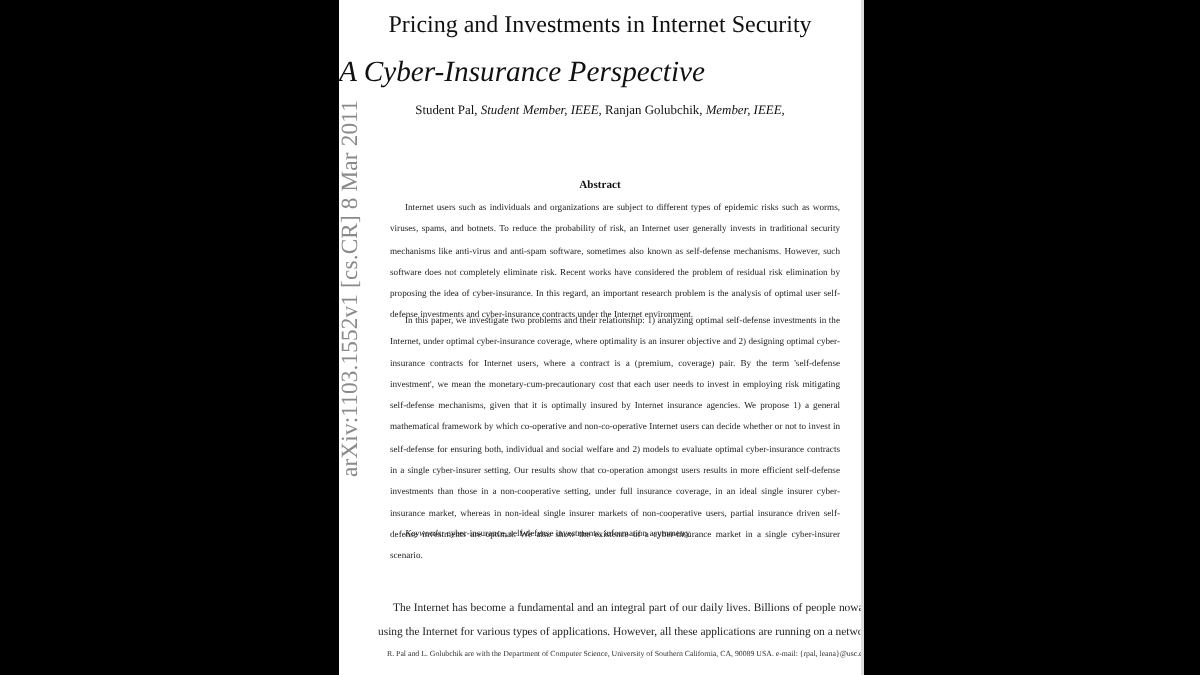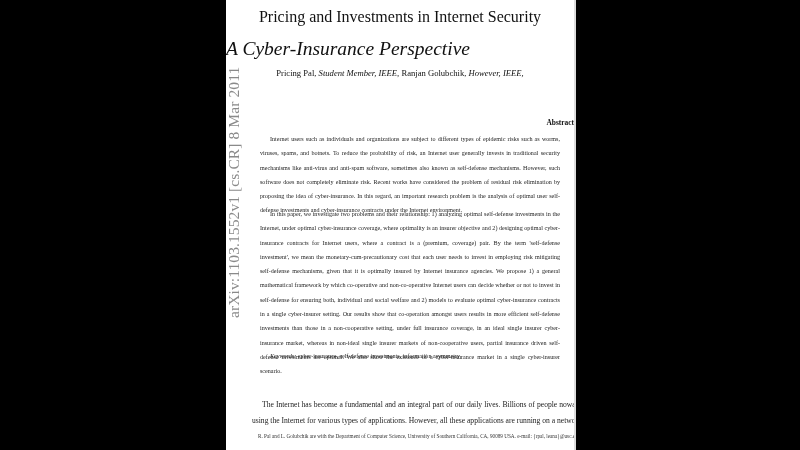--- a/index.html
+++ b/index.html
@@ -26,21 +26,21 @@
   .subtitle {
     position:absolute; left:0; width:100%; top:38px; 
     font-size:19.5px; font-style:italic; color:#111;
   }
   .authors {
     position:absolute; left:0; width:100%; top:68px; text-align:center;
     font-size:8.6px; color:#111;
   }
   .authors i { }
   .abstract-head {
-    position:absolute; left:0; width:100%; top:118px; text-align:right;
+    position:absolute; left:0; width:100%; top:118px; text-align:center;
     font-size:7.4px; font-weight:bold; color:#111;
   }
   .para {
     position:absolute; left:34px; width:300px;
     font-size:6.1px; line-height:14.3px; color:#222;
     text-align:justify; text-indent:10px;
   }
   .p1 { top:132px; }
   .p2 { top:207px; }
   .kw { position:absolute; left:44px; top:353px; font-size:6.1px; color:#222; white-space:nowrap; }
@@ -62,24 +62,24 @@
     position:absolute; left:574px; top:0; width:2px; height:450px; background:#ddd;
   }
 </style>
 </head>
 <body>
 
 <div class="page">
   <div class="title">Pricing and Investments in Internet Security</div>
   <div class="subtitle">A Cyber-Insurance Perspective</div>
   <div class="authors">
-    <span>Pricing Pal,</span>
+    <span>Student Pal,</span>
     <i>Student Member, IEEE,</i>
     <span>Ranjan Golubchik,</span>
-    <i>However, IEEE,</i>
+    <i>Member, IEEE,</i>
   </div>
   <div class="abstract-head">Abstract</div>
   <div class="para p1">Internet users such as individuals and organizations are subject to different types of epidemic risks such as worms, viruses, spams, and botnets. To reduce the probability of risk, an Internet user generally invests in traditional security mechanisms like anti-virus and anti-spam software, sometimes also known as self-defense mechanisms. However, such software does not completely eliminate risk. Recent works have considered the problem of residual risk elimination by proposing the idea of cyber-insurance. In this regard, an important research problem is the analysis of optimal user self-defense investments and cyber-insurance contracts under the Internet environment.</div>
   <div class="para p2">In this paper, we investigate two problems and their relationship: 1) analyzing optimal self-defense investments in the Internet, under optimal cyber-insurance coverage, where optimality is an insurer objective and 2) designing optimal cyber-insurance contracts for Internet users, where a contract is a (premium, coverage) pair. By the term 'self-defense investment', we mean the monetary-cum-precautionary cost that each user needs to invest in employing risk mitigating self-defense mechanisms, given that it is optimally insured by Internet insurance agencies. We propose 1) a general mathematical framework by which co-operative and non-co-operative Internet users can decide whether or not to invest in self-defense for ensuring both, individual and social welfare and 2) models to evaluate optimal cyber-insurance contracts in a single cyber-insurer setting. Our results show that co-operation amongst users results in more efficient self-defense investments than those in a non-cooperative setting, under full insurance coverage, in an ideal single insurer cyber-insurance market, whereas in non-ideal single insurer markets of non-cooperative users, partial insurance driven self-defense investments are optimal. We also show the existence of a cyber-insurance market in a single cyber-insurer scenario.</div>
   <div class="kw">
     <i>Keywords:</i>
     <span>cyber-insurance, self-defense investments, information asymmetry</span>
   </div>
   <div class="intro">The Internet has become a fundamental and an integral part of our daily lives. Billions of people nowadays are using the Internet for various types of applications. However, all these applications are running on a network, that</div>
   <div class="foot">R. Pal and L. Golubchik are with the Department of Computer Science, University of Southern California, CA, 90089 USA. e-mail: {rpal, leana}@usc.edu.</div>

